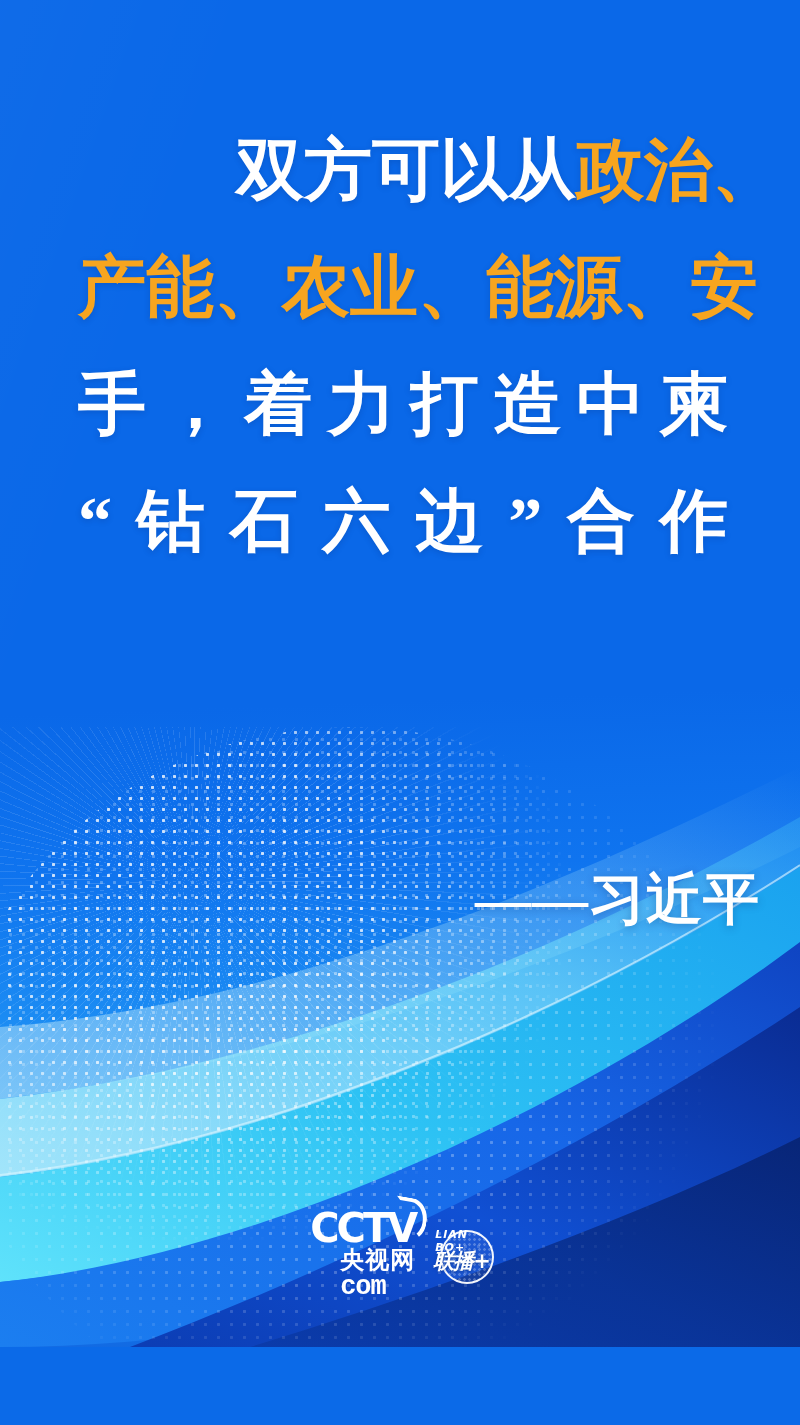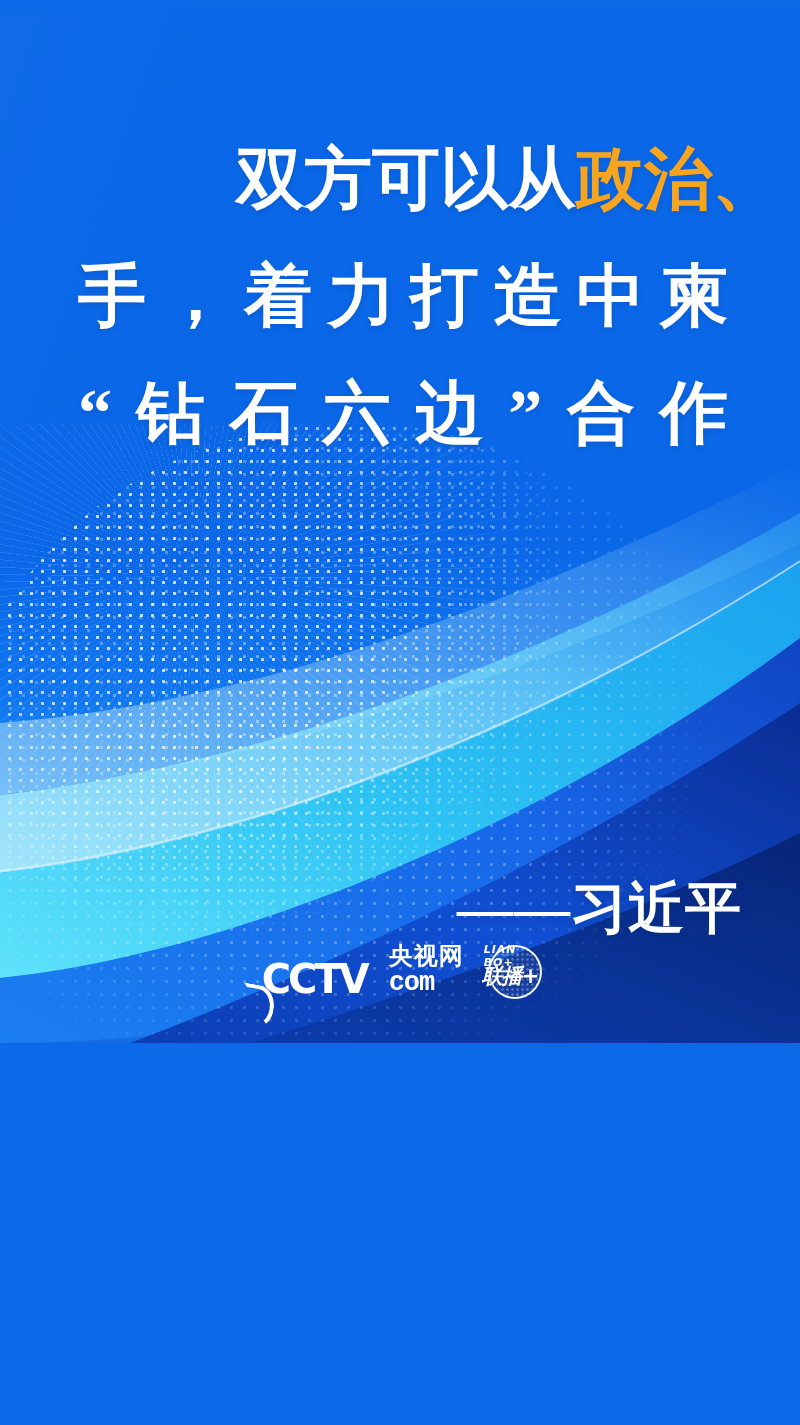--- a/index.html
+++ b/index.html
@@ -3,24 +3,23 @@
 <meta charset="utf-8">
 <title>联播+ 习近平金句海报</title>
 <style>
   html,body{margin:0;padding:0;}
   body{
     font-family:"Liberation Serif","DejaVu Serif",serif;
     background:#0b6ae8;
   }
   #poster{
     position:relative;
-    width:800px;height:1034px;
+    width:800px;height:1347px;
     overflow:hidden;
     background:#6d28d9;
-    margin-top:9px;
   }
 
   
   .bg-base{
     position:absolute;inset:0;
     background:
       linear-gradient(178deg,#0a68e8 0%,#0a68e8 52%,#0f74ef 64%,#1b8bf3 74%,#2b9ef6 82%,#1e8df2 90%,#0f63e0 100%);
   }
   
   .bg-streak{
@@ -80,33 +79,33 @@
     font-weight:700;
     letter-spacing:0px;
     text-shadow:0 2px 6px rgba(0,30,90,.18);
   }
   .qline{white-space:nowrap;}
   .qline.justify{display:flex;justify-content:space-between;}
   .qline.justify > span{display:inline-block;}
   .indent{padding-left:158px;}
   .hl{color:#f7a51f;}
   .attrib{
-    position:absolute;right:58px;top:862px;
+    position:absolute;right:40px;top:862px;
     font-size:56px;color:#fff;font-weight:700;
     letter-spacing:1px;
     text-shadow:0 2px 8px rgba(0,40,110,.3);
     white-space:nowrap;
   }
 
   
   .footer{
     position:absolute;left:0;right:0;bottom:46px;
     display:flex;align-items:center;justify-content:center;gap:14px;
   }
-  .cctv-logo{display:flex;align-items:flex-end;gap:8px;color:#fff;}
+  .cctv-logo{display:flex;align-items:flex-end;gap:2px;color:#fff;flex-direction:column;}
   .cctv-mark{
     font-family:"DejaVu Sans","Liberation Sans",sans-serif;
     font-size:40px;font-weight:700;letter-spacing:-3px;line-height:.9;
     position:relative;
   }
   .cctv-mark .swoosh{
     position:absolute;right:-12px;top:-12px;width:26px;height:34px;
     border:4px solid #fff;border-left-color:transparent;border-bottom-color:transparent;
     border-radius:0 70% 60% 0;transform:rotate(10deg);
   }
@@ -201,20 +200,23 @@
       <path d="M0,468 C260,438 560,314 800,158" fill="none" stroke="#d7f4ff" stroke-opacity=".65" stroke-width="2"></path>
     </svg>
   </div>
 
   <div class="quote">
 
     <div class="qline indent">
       <span>双方可以从</span><span class="hl">政治、</span>
     </div>
 
+    <div class="qline">
+      <span class="hl">产能、农业、能源、安</span>
+    </div>
 
 
     <div class="qline justify">
       <span>手</span>
       <span>，</span>
       <span>着</span>
       <span>力</span>
       <span>打</span>
       <span>造</span>
       <span>中</span>

